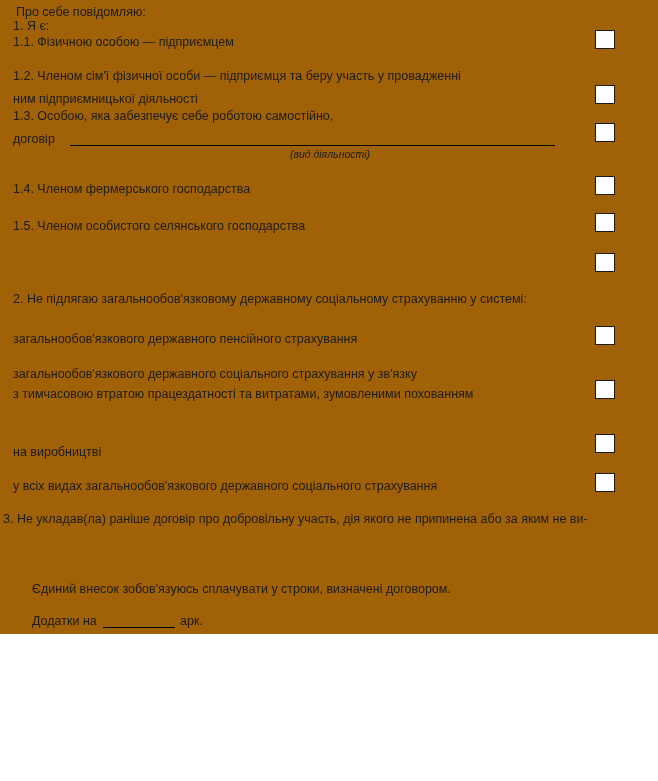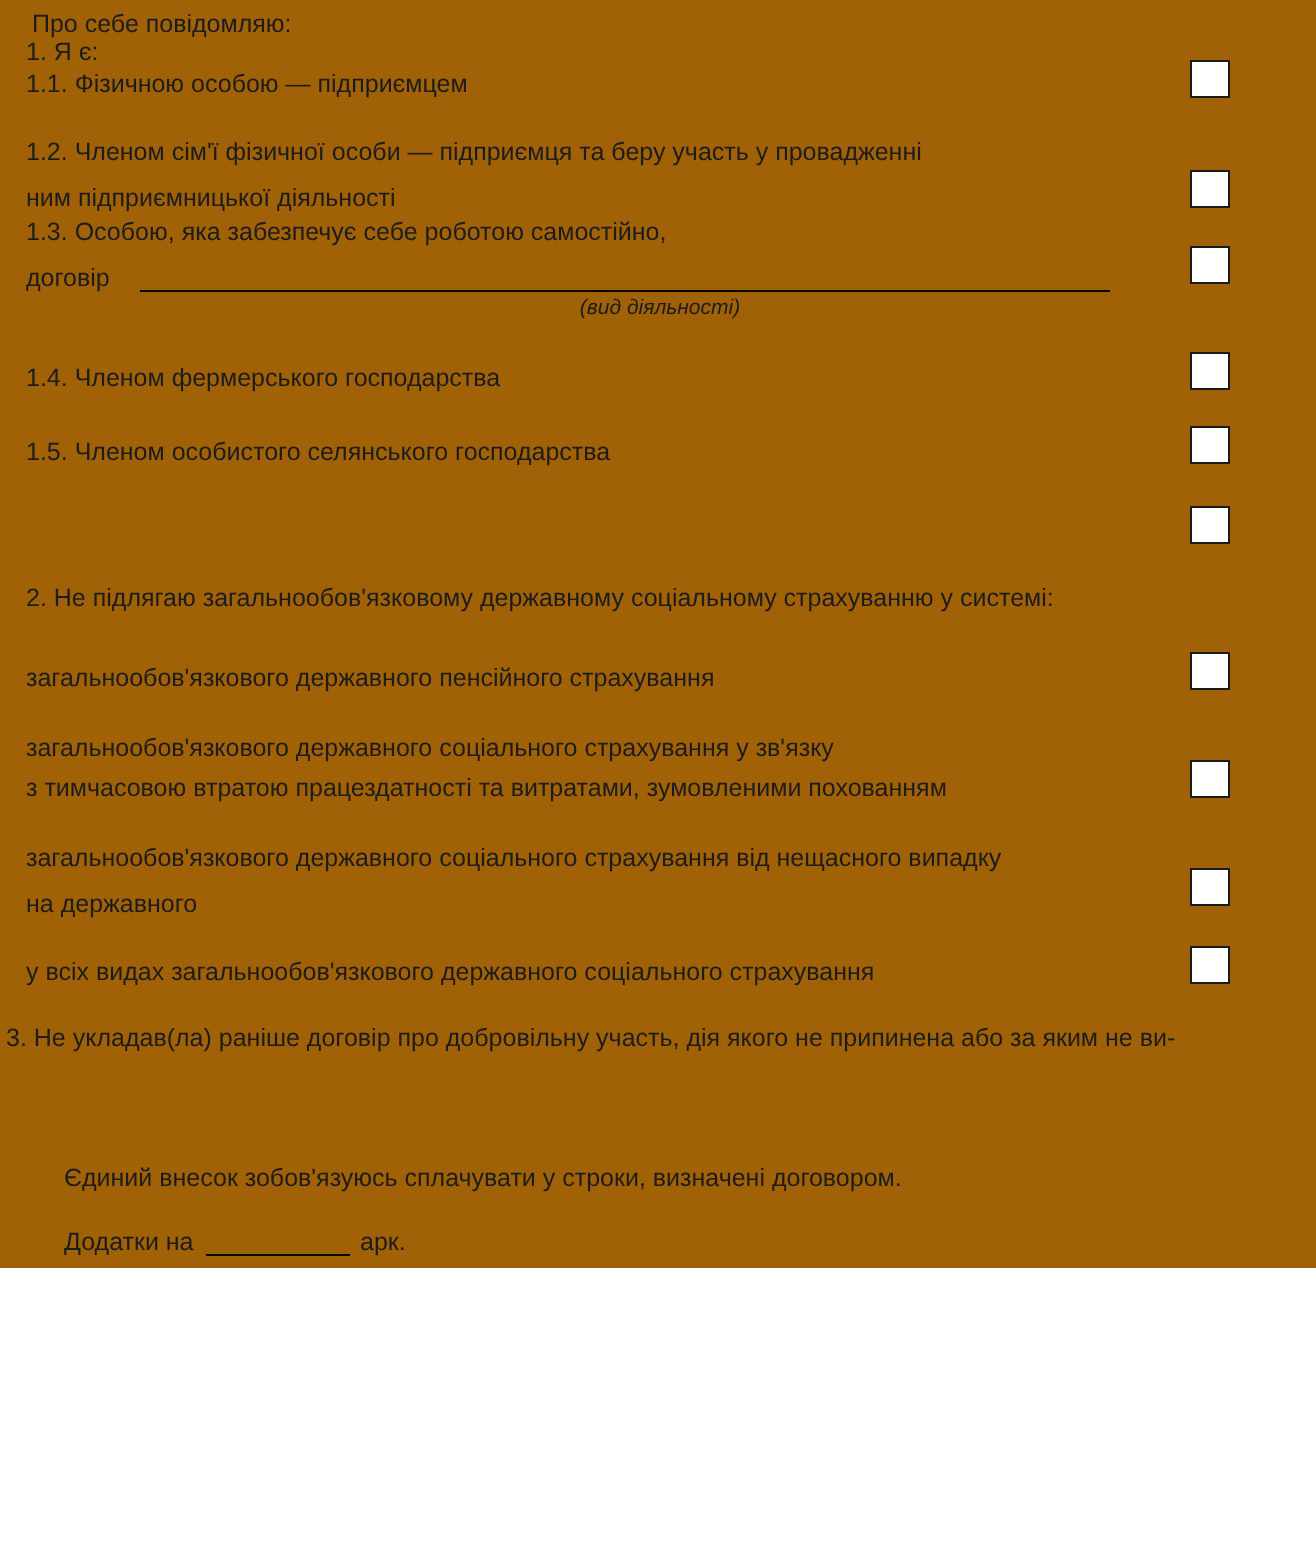--- a/index.html
+++ b/index.html
@@ -74,22 +74,21 @@
 
   <div class="t" style="left:13px;top:291px">2. Не підлягаю загальнообов'язковому державному соціальному страхуванню у системі:</div>
 
   <div class="t" style="left:13px;top:331px">загальнообов'язкового державного пенсійного страхування</div>
   <div class="cb" style="left:595px;top:326px"></div>
 
   <div class="t" style="left:13px;top:366px">загальнообов'язкового державного соціального страхування у зв'язку</div>
   <div class="t" style="left:13px;top:386px">з тимчасовою втратою працездатності та витратами, зумовленими похованням</div>
   <div class="cb" style="left:595px;top:380px"></div>
 
-  <div class="t" style="left:13px;top:421px">загальнообов'язкового державного соціального страхування від нещасного випадку</div>
-  <div class="t" style="left:13px;top:444px">на державного</div>
+  <div class="t" style="left:13px;top:444px">на виробництві</div>
   <div class="cb" style="left:595px;top:434px"></div>
 
   <div class="t" style="left:13px;top:478px">у всіх видах загальнообов'язкового державного соціального страхування</div>
   <div class="cb" style="left:595px;top:473px"></div>
 
   <div class="para" style="left:3px;top:511px;width:653px">
     <div class="t" style="position:static">3. Не укладав(ла) раніше договір про добровільну участь, дія якого не припинена або за яким не ви-</div>
   </div>
 
   <div class="t" style="left:32px;top:581px">Єдиний внесок зобов'язуюсь сплачувати у строки, визначені договором.</div>

